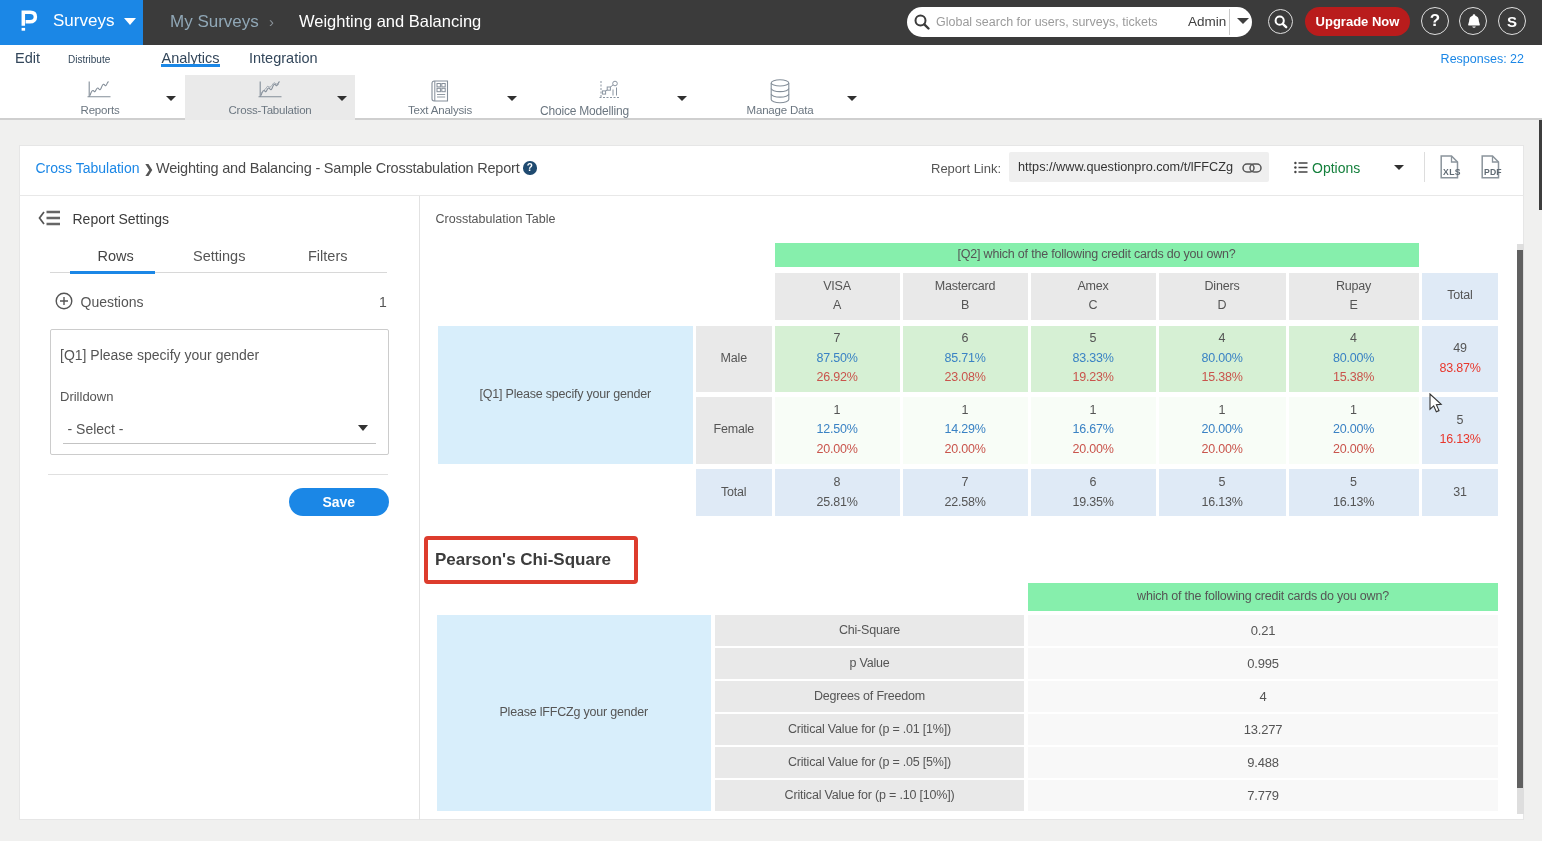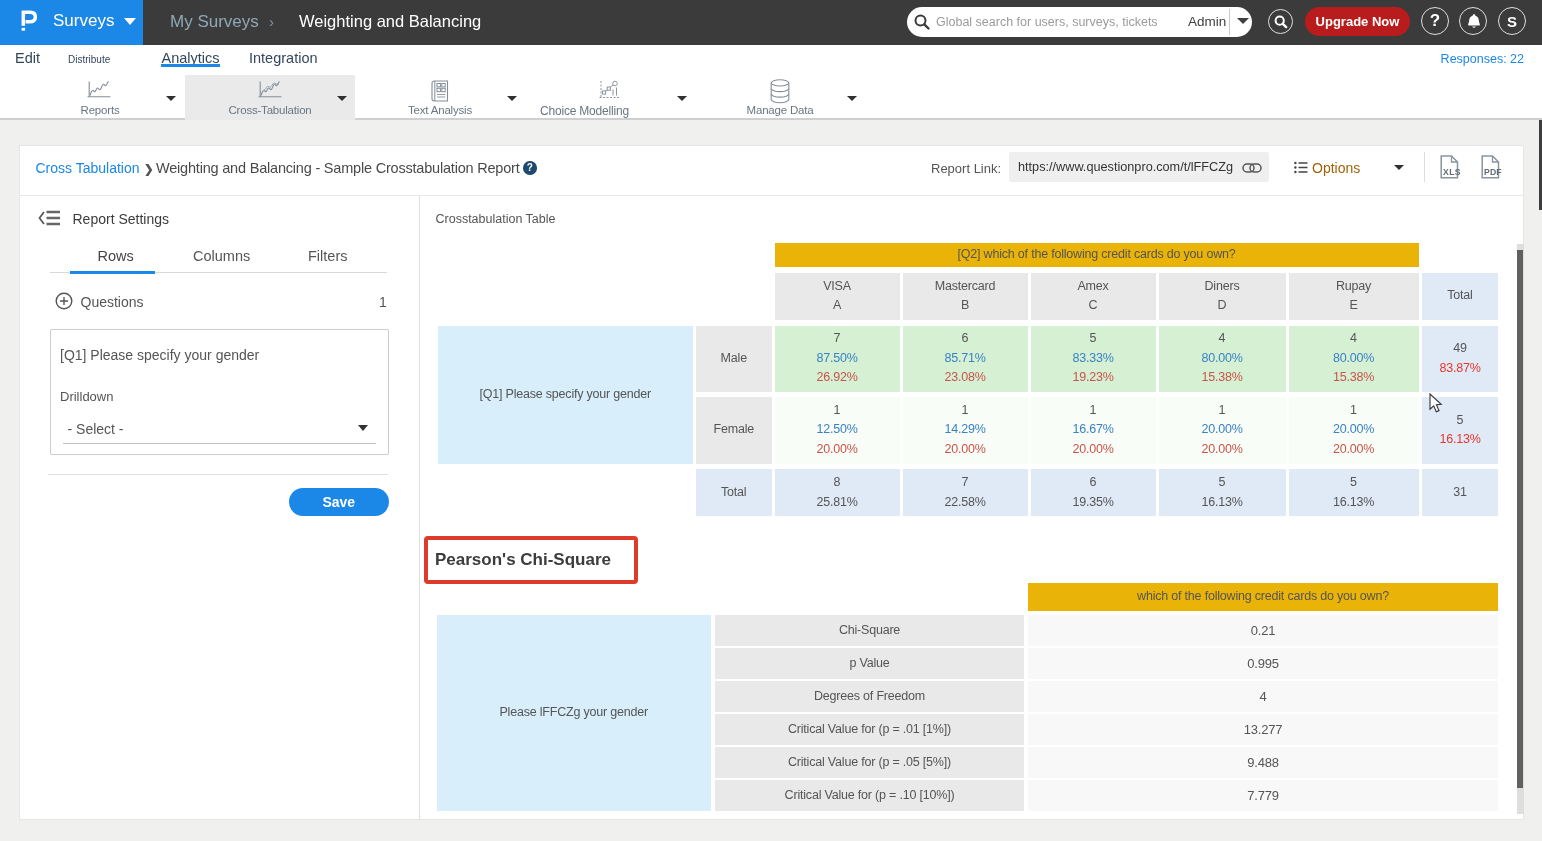--- a/index.html
+++ b/index.html
@@ -1,20 +1,20 @@
 <!DOCTYPE html>
 <html><head>
 <meta charset="utf-8">
 <style>
 *{margin:0;padding:0;box-sizing:border-box}
 body{font-family:"Liberation Sans",sans-serif;background:#fff}
 #pg{position:relative;width:1542px;height:841px;overflow:hidden;background:#f0f0ef;font-family:"Liberation Sans",sans-serif}
 .abs{position:absolute}
 .cell{position:absolute;display:flex;flex-direction:column;align-items:center;justify-content:center;font-size:12.5px;color:#555;line-height:19.5px;letter-spacing:-0.2px}
-.cy{background:#eab308}
+.cy{background:#86efac}
 .cy2{background:#d8eefb}
 .gy{background:#e9e9e9}
 .lb{background:#dfeaf6}
 .gr{background:#d6f0d4}
 .gf{background:#f8fdf7}
 .vl{background:#f8f8f8}
 .bl{color:#3a82c4}
 .rd{color:#c9544c}
 .rd2{color:#e8372c}
 .car{width:0;height:0;border-left:5.2px solid transparent;border-right:5.2px solid transparent;border-top:5.5px solid #303030;position:absolute}
@@ -134,42 +134,42 @@
 <svg class="abs" style="left:1242px;top:161.5px" width="20" height="12" viewBox="0 0 20 12">
 <rect x="1" y="2" width="11" height="8" rx="4" stroke="#555" stroke-width="1.5" fill="none"></rect>
 <rect x="8" y="2" width="11" height="8" rx="4" stroke="#555" stroke-width="1.5" fill="none"></rect>
 </svg>
 <svg class="abs" style="left:1294px;top:161px" width="14" height="13" viewBox="0 0 14 13">
 <circle cx="1.4" cy="2" r="1.2" fill="#444"></circle>
       <circle cx="1.4" cy="6.5" r="1.2" fill="#444"></circle>
       <circle cx="1.4" cy="11" r="1.2" fill="#444"></circle>
 <path d="M4.5 2 H13.5 M4.5 6.5 H13.5 M4.5 11 H13.5" stroke="#444" stroke-width="1.6"></path>
 </svg>
-<div class="abs" style="left:1312px;top:160px;color:#a16207;font-size:14px">Options</div>
+<div class="abs" style="left:1312px;top:160px;color:#15803d;font-size:14px">Options</div>
 <div class="car" style="left:1393.5px;top:164.5px"></div>
 <div class="abs" style="left:1424px;top:152px;width:1px;height:30px;background:#ddd"></div>
 
 <svg class="abs" style="left:1440px;top:155px" width="23" height="24" viewBox="0 0 23 24">
 <path d="M1.2 1 H11.5 L17.5 7 V22.8 H1.2 Z" stroke="#8b949c" stroke-width="1.5" fill="#fff"></path>
 <path d="M11.5 1 V7 H17.5" stroke="#8b949c" stroke-width="1.3" fill="none"></path>
 <text x="3" y="19.5" font-family="Liberation Sans" font-size="8.6" font-weight="bold" fill="#5f6a73" textLength="17.5">XLS</text>
 </svg>
 <svg class="abs" style="left:1480.5px;top:155px" width="23" height="24" viewBox="0 0 23 24">
 <path d="M1.2 1 H11.5 L17.5 7 V22.8 H1.2 Z" stroke="#8b949c" stroke-width="1.5" fill="#fff"></path>
 <path d="M11.5 1 V7 H17.5" stroke="#8b949c" stroke-width="1.3" fill="none"></path>
 <text x="3" y="19.5" font-family="Liberation Sans" font-size="8.6" font-weight="bold" fill="#5f6a73" textLength="17.5">PDF</text>
 </svg>
 
 <svg class="abs" style="left:37.5px;top:210px" width="23" height="17" viewBox="0 0 23 17">
 <path d="M6 2 L1.5 8 L6 14" stroke="#555" stroke-width="1.7" fill="none"></path>
 <path d="M8.5 2 H22 M8.5 8 H22 M8.5 14 H22" stroke="#666" stroke-width="2.4" fill="none"></path>
 </svg>
 <div class="abs" style="left:72.5px;top:210.5px;color:#3c3c3c;font-size:14px">Report Settings</div>
 <div class="abs" style="left:97.5px;top:247.5px;color:#444;font-size:14.5px">Rows</div>
-<div class="abs" style="left:193px;top:247.5px;color:#555;font-size:14.5px">Columns</div>
+<div class="abs" style="left:193px;top:247.5px;color:#555;font-size:14.5px">Settings</div>
 <div class="abs" style="left:308px;top:247.5px;color:#555;font-size:14.5px">Filters</div>
 <div class="abs" style="left:50px;top:272px;width:337px;height:1px;background:#d8d8d8"></div>
 <div class="abs" style="left:70px;top:270.5px;width:85px;height:3.5px;background:#1b87e6"></div>
 <svg class="abs" style="left:55px;top:292px" width="18" height="18" viewBox="0 0 18 18">
 <circle cx="9" cy="9" r="7.8" stroke="#555" stroke-width="1.4" fill="none"></circle>
 <path d="M9 5 V13 M5 9 H13" stroke="#555" stroke-width="1.4"></path>
 </svg>
 <div class="abs" style="left:80.5px;top:293.5px;color:#555;font-size:14px">Questions</div>
 <div class="abs" style="left:379px;top:293.5px;color:#555;font-size:14px">1</div>
 <div class="abs" style="left:49.5px;top:329px;width:339px;height:126px;border:1px solid #ccc;border-radius:2px;background:#fff"></div>

